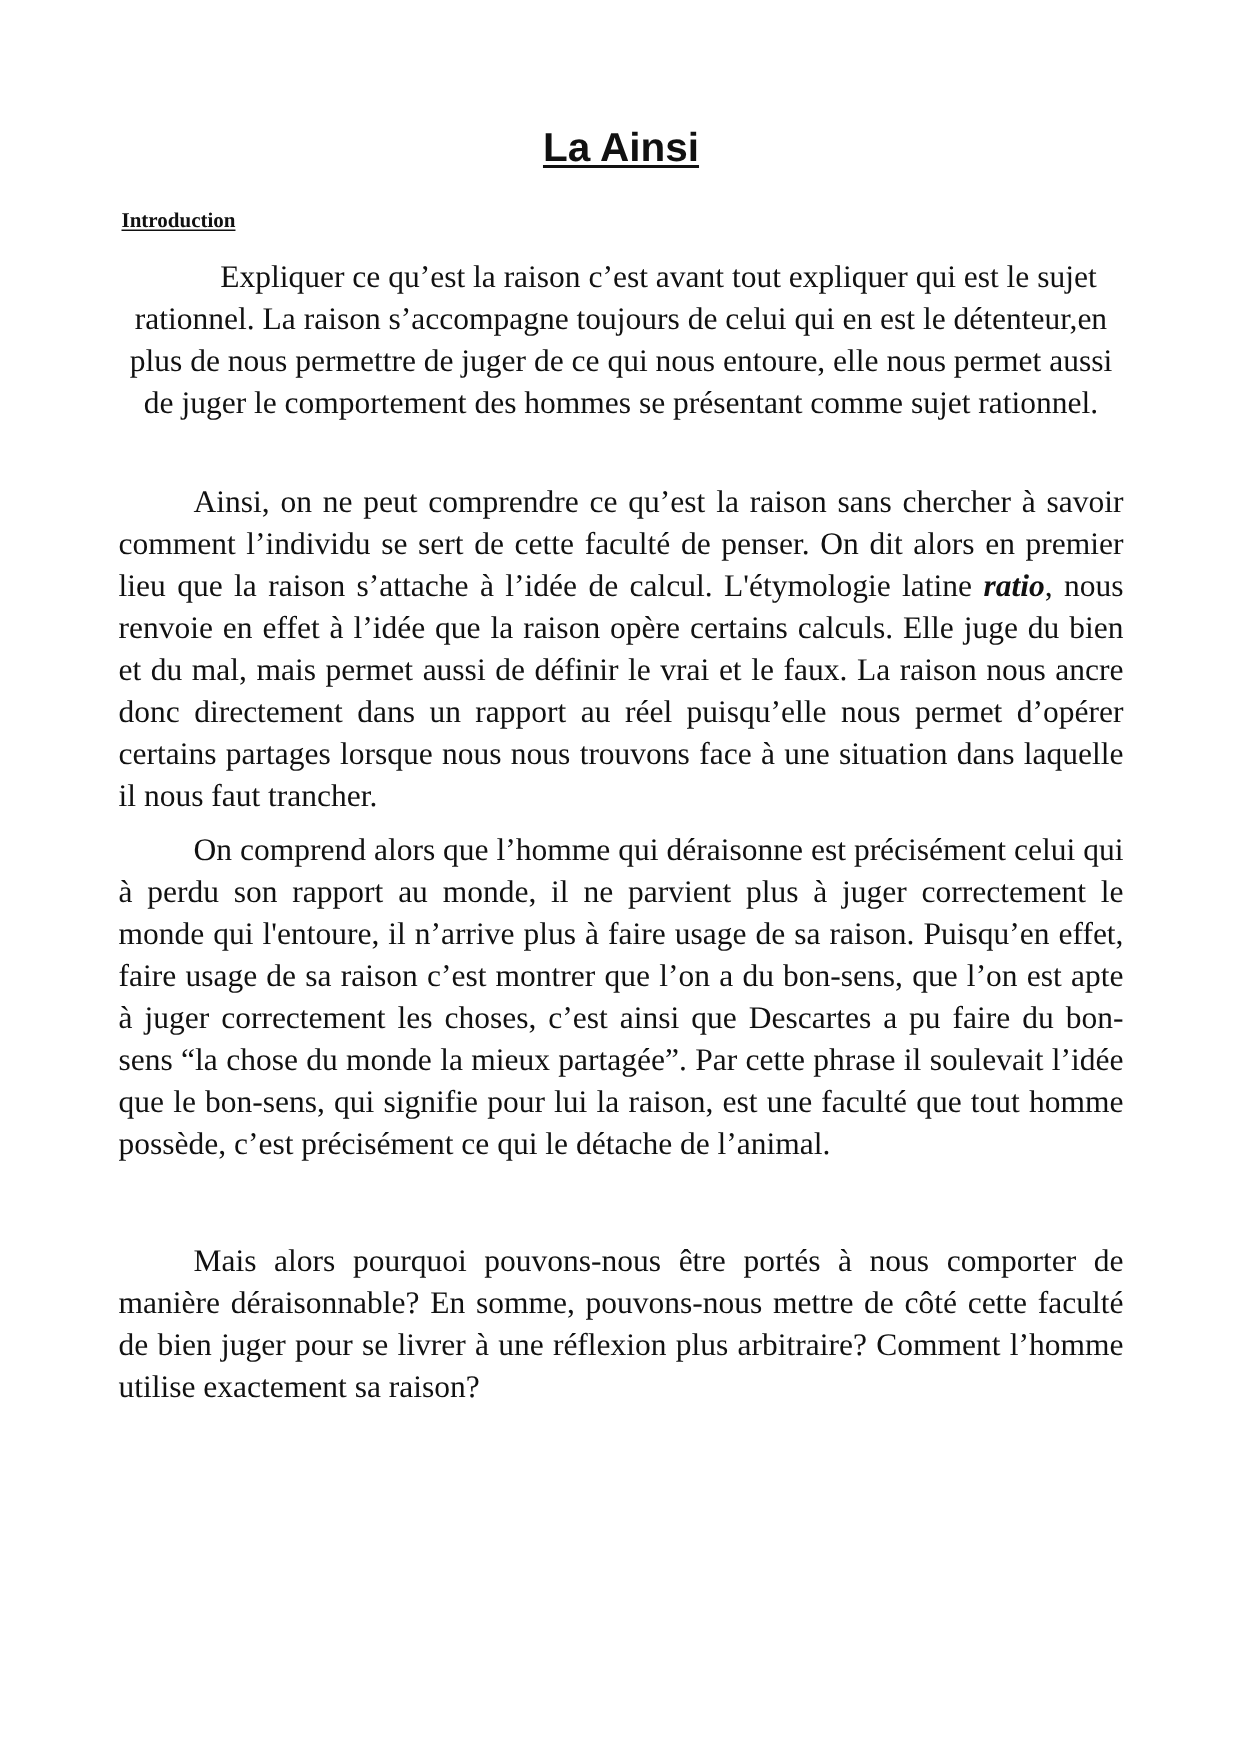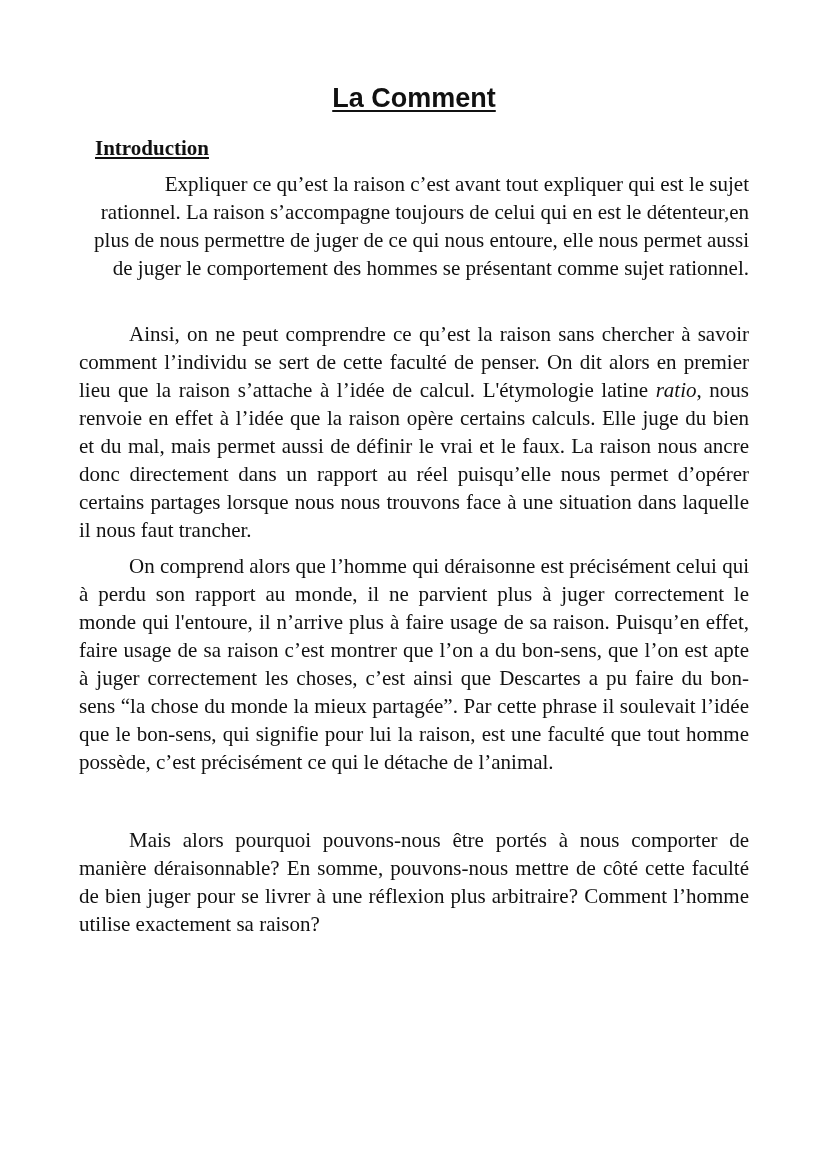--- a/index.html
+++ b/index.html
@@ -8,41 +8,41 @@
       position: absolute; left: 79px; top: 0; width: 670px;
       font-family: "Liberation Serif", serif; color: #111111;
     }
     .title {
       position: absolute; left: 0; width: 670px; top: 80px; text-align: center;
       font-family: "Liberation Sans", sans-serif; font-weight: bold;
       font-size: 27px; line-height: 36px; text-decoration: underline;
       text-decoration-thickness: 2px; text-underline-offset: 3px;
     }
     .section {
-      position: absolute; left: 16px; top: 134px;
-      font-weight: bold; font-size: 21px; line-height: 28px;
+      position: absolute; left: 2px; top: 134px;
+      font-weight: bold; font-size: 14px; line-height: 28px;
       text-decoration: underline; text-underline-offset: 2px; text-align: center;
     }
     .para {
       position: absolute; left: 0; width: 670px;
       font-size: 21px; line-height: 28px; text-indent: 50px; margin: 0;
     }
-    .para.left { text-align: right; }
+    .para.left { text-align: center; }
     .para.justify { text-align: justify; }
     .p1 { top: 170px; }
     .p2 { top: 320px; }
     .p3 { top: 552px; }
     .p4 { top: 826px; }
-    .em { font-weight: normal; font-style: italic; margin-top: 40px; }
+    .em { font-weight: bold; font-style: italic; margin-top: 40px; }
   </style>
 </head>
 <body>
 
 <div class="page">
-  <div class="title">La Comment</div>
+  <div class="title">La Ainsi</div>
   <div class="section">Introduction</div>
 
   <p class="para left p1">Expliquer ce qu’est la raison c’est avant tout expliquer qui est le sujet rationnel. La raison s’accompagne toujours de celui qui en est le détenteur,en plus de nous permettre de juger de ce qui nous entoure, elle nous permet aussi de juger le comportement des hommes se présentant comme sujet rationnel.</p>
 
   <p class="para justify p2"><span>Ainsi, on ne peut comprendre ce qu’est la raison sans chercher à savoir comment l’individu se sert de cette faculté de penser. On dit alors en premier lieu que la raison s’attache à l’idée de calcul. L'étymologie latine </span><span class="em">ratio</span><span>, nous renvoie en effet à l’idée que la raison opère certains calculs. Elle juge du bien et du mal, mais permet aussi de définir le vrai et le faux. La raison nous ancre donc directement dans un rapport au réel puisqu’elle nous permet d’opérer certains partages lorsque nous nous trouvons face à une situation dans laquelle il nous faut trancher.</span></p>
 
   <p class="para justify p3">On comprend alors que l’homme qui déraisonne est précisément celui qui à perdu son rapport au monde, il ne parvient plus à juger correctement le monde qui l'entoure, il n’arrive plus à faire usage de sa raison. Puisqu’en effet, faire usage de sa raison c’est montrer que l’on a du bon-sens, que l’on est apte à juger correctement les choses, c’est ainsi que Descartes a pu faire du bon-sens “la chose du monde la mieux partagée”. Par cette phrase il soulevait l’idée que le bon-sens, qui signifie pour lui la raison, est une faculté que tout homme possède, c’est précisément ce qui le détache de l’animal.</p>
 
   <p class="para justify p4">Mais alors pourquoi pouvons-nous être portés à nous comporter de manière déraisonnable? En somme, pouvons-nous mettre de côté cette faculté de bien juger pour se livrer à une réflexion plus arbitraire? Comment l’homme utilise exactement sa raison?</p>
 </div>

